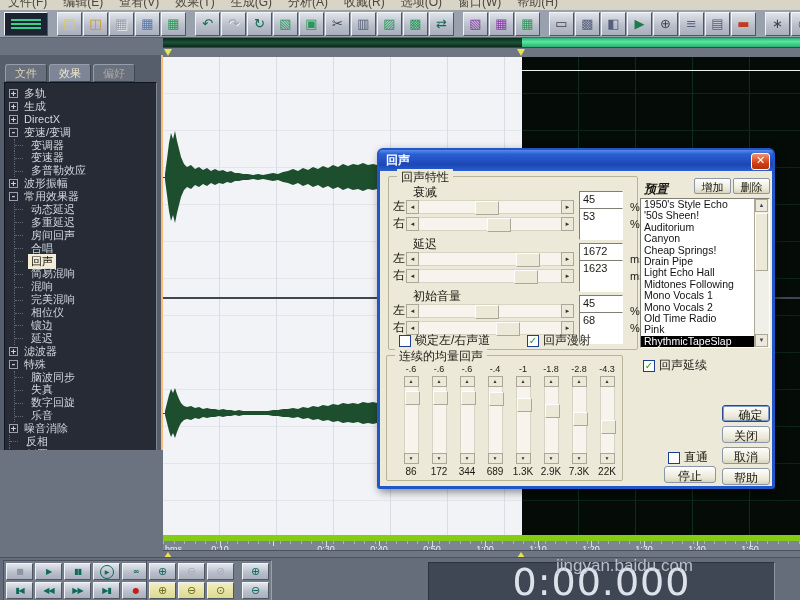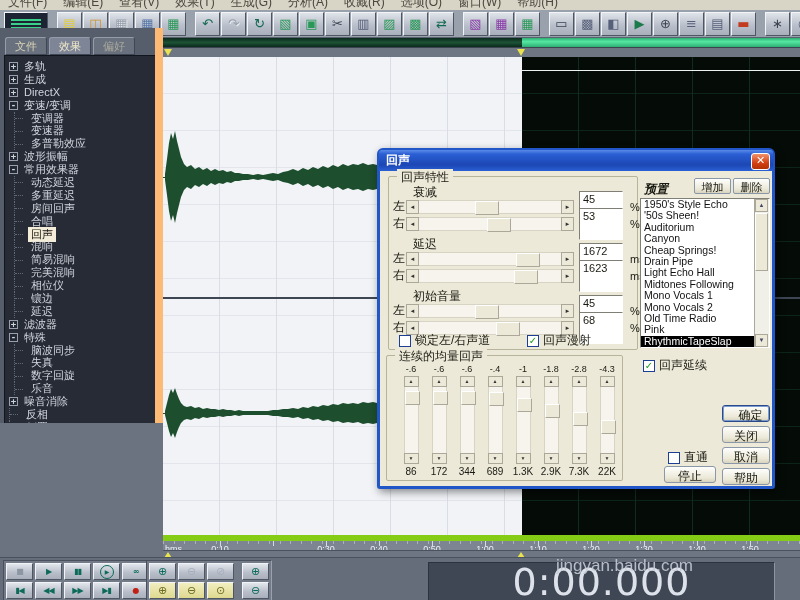--- a/index.html
+++ b/index.html
@@ -15,21 +15,21 @@
            border-bottom:1px solid #59606e;}
   .tbtn{width:23px;height:22px;flex:0 0 auto;display:flex;align-items:center;justify-content:center;
         background:linear-gradient(180deg,#dfe3e9,#b7bdc9 60%,#a9afbb);
         border:1px solid;border-color:#f2f4f7 #4e5664 #4e5664 #f2f4f7;margin-right:1px;}
   .tbtn.gap{margin-left:8px;}
   .tbtn.wide{width:42px;background:#1c2433;flex-direction:column;justify-content:center;}
   .tbtn.wide .stripe{width:30px;height:2px;background:#3ad08a;margin:1px 0;}
   .tglyph{font-size:13px;line-height:13px;font-family:"DejaVu Sans",sans-serif;}
   .tbtn.dis .tglyph{color:#9aa2ae;text-shadow:1px 1px 0 #e8ebf0;}
   
-  .sidebar{position:absolute;left:0;top:28px;width:163px;height:395px;background:#565e6c;overflow:hidden;border-right:8px solid #fdba74;box-sizing:border-box;}
+  .sidebar{position:absolute;left:0;top:55px;width:163px;height:395px;background:#565e6c;overflow:hidden;border-right:2px solid #fdba74;box-sizing:border-box;}
   .tabs{position:absolute;left:5px;top:9px;display:flex;}
   .tab{height:16px;line-height:16px;padding:0 9px;font-size:11px;color:#d9d2b4;background:#69717f;
        border:1px solid;border-color:#959daa #3f4654 #3f4654 #959daa;border-radius:3px 3px 0 0;margin-right:2px;}
   .tab.active{background:#7d8596;color:#efe8c8;}
   .tab.dim{color:#a8a89a;}
   .treepanel{position:absolute;left:4px;top:27px;width:153px;height:453px;background:#262b36;
              border:1px solid;border-color:#11151d #7e8694 #7e8694 #11151d;box-sizing:border-box;overflow:hidden;padding-top:4px;}
   .trow{display:flex;align-items:center;height:12.9px;font-size:11px;color:#d2d6de;white-space:nowrap;}
   .trow .box{width:9px;height:9px;box-sizing:border-box;border:1px solid #98a0ae;background:#232834;
              color:#cdd2da;font:bold 9px/7px "DejaVu Sans Mono",monospace;text-align:center;margin:0 3px 0 4px;flex:0 0 auto;}
@@ -296,25 +296,25 @@
         <div class="trow">
           <span class="wire"></span>
           <span class="tlabel">合唱</span>
         </div>
         <div class="trow tsel">
           <span class="wire"></span>
           <span class="tlabel">回声</span>
         </div>
         <div class="trow">
           <span class="wire"></span>
+          <span class="tlabel">简易混响</span>
+        </div>
+        <div class="trow">
+          <span class="wire"></span>
           <span class="tlabel">混响</span>
-        </div>
-        <div class="trow">
-          <span class="wire"></span>
-          <span class="tlabel">简易混响</span>
         </div>
         <div class="trow">
           <span class="wire"></span>
           <span class="tlabel">完美混响</span>
         </div>
         <div class="trow">
           <span class="wire"></span>
           <span class="tlabel">相位仪</span>
         </div>
         <div class="trow">

